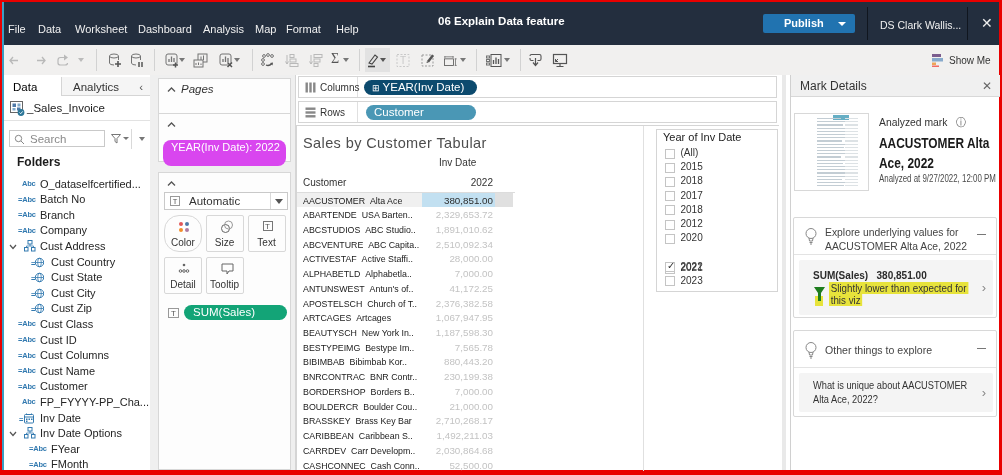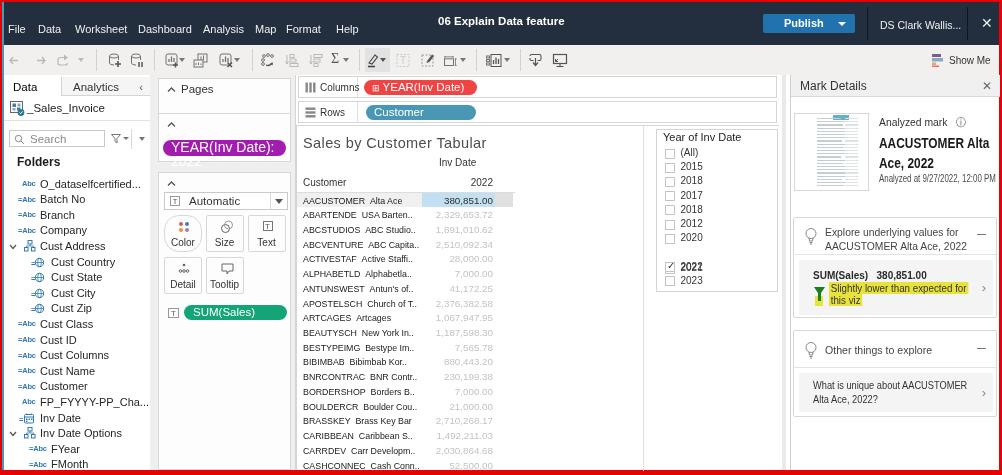--- a/index.html
+++ b/index.html
@@ -364,31 +364,31 @@
               <span class="nm">FYear</span>
             </div>
 <div class="frow ind" style="top:382.3px">
               <span class="ficon" style="left:26px">=Abc</span>
               <span class="nm">FMonth</span>
             </div>
 </div>
     </div>
 
     <div id="midpane">
-      <div class="midbox" style="top:3px;height:40px;">
+      <div class="midbox" style="top:3px;height:40px;font-style:italic;">
             <svg style="position:absolute;left:8px;top:8px;" width="9" height="6">
               <path d="M1 4.5 L4.5 1 L8 4.5" stroke="#555" stroke-width="1.3" fill="none"></path>
             </svg>
             <div class="midlbl" style="padding-left:22px;">Pages</div>
           </div>
       <div class="midbox" style="top:38px;height:49px;">
         <svg style="position:absolute;left:8px;top:8px;" width="9" height="6">
               <path d="M1 4.5 L4.5 1 L8 4.5" stroke="#555" stroke-width="1.3" fill="none"></path>
             </svg>
-        <div class="pill" style="left:4px;top:26px;width:123px;height:16px;background:#a21caf;line-height:14px;font-size:14px;">YEAR(Inv Date): 2022</div>
+        <div class="pill" style="left:4px;top:26px;width:123px;height:26px;background:#d946ef;line-height:14px;font-size:11px;">YEAR(Inv Date): 2022</div>
       </div>
       <div class="midbox" style="top:97px;height:298px;">
         <svg style="position:absolute;left:8px;top:8px;" width="9" height="6">
               <path d="M1 4.5 L4.5 1 L8 4.5" stroke="#555" stroke-width="1.3" fill="none"></path>
             </svg>
         <div style="position:absolute;left:5px;top:19px;width:124px;height:18px;border:1px solid #c9c9c9;background:#fff;font-size:11.5px;color:#333;padding:2px 0 0 24px;"><span style="position:absolute;left:5px;top:3px;width:10px;height:10px;border:1px solid #999;font-size:7.5px;color:#555;text-align:center;line-height:10px;">T</span>Automatic
           <span style="position:absolute;right:0;top:0;width:17px;height:16px;border-left:1px solid #d9d9d9;"></span><span style="position:absolute;right:4.5px;top:6px;width:0;height:0;border-left:4px solid transparent;border-right:4px solid transparent;border-top:5px solid #555;"></span>
         </div>
         <div class="mkbtn" style="left:5px;top:42px;border-radius:15px;"><svg style="position:absolute;left:13px;top:5px;" width="12" height="12">
                 <circle cx="3" cy="3" r="2" fill="#e15759"></circle>
@@ -415,21 +415,21 @@
       </div>
     </div>
 
     <div id="wszone">
       <div class="shelfrow" style="top:0.5px;">
         <div class="shelflbl"><svg style="position:absolute;left:6px;top:5px;" width="12" height="11">
                 <rect x="0.5" y="0.5" width="2.4" height="10" fill="#888"></rect>
                 <rect x="4.3" y="0.5" width="2.4" height="10" fill="#888"></rect>
                 <rect x="8.1" y="0.5" width="2.4" height="10" fill="#888"></rect>
               </svg>Columns</div>
-        <div class="pill" style="left:65px;top:3px;width:113px;height:15px;background:#ef4444;line-height:15px;"><span style="font-size:9px;">⊞</span> YEAR(Inv Date)</div>
+        <div class="pill" style="left:65px;top:3px;width:113px;height:15px;background:#0c4a6e;line-height:15px;"><span style="font-size:9px;">⊞</span> YEAR(Inv Date)</div>
       </div>
       <div class="shelfrow" style="top:25.5px;">
         <div class="shelflbl"><svg style="position:absolute;left:6px;top:5px;" width="12" height="11">
                 <rect x="0.5" y="0.5" width="10" height="2.4" fill="#888"></rect>
                 <rect x="0.5" y="4.3" width="10" height="2.4" fill="#888"></rect>
                 <rect x="0.5" y="8.1" width="10" height="2.4" fill="#888"></rect>
               </svg>Rows</div>
         <div class="pill" style="left:67px;top:3px;width:110px;height:15px;background:#4a97b5;line-height:15px;">Customer</div>
       </div>
       <div id="sheet">

